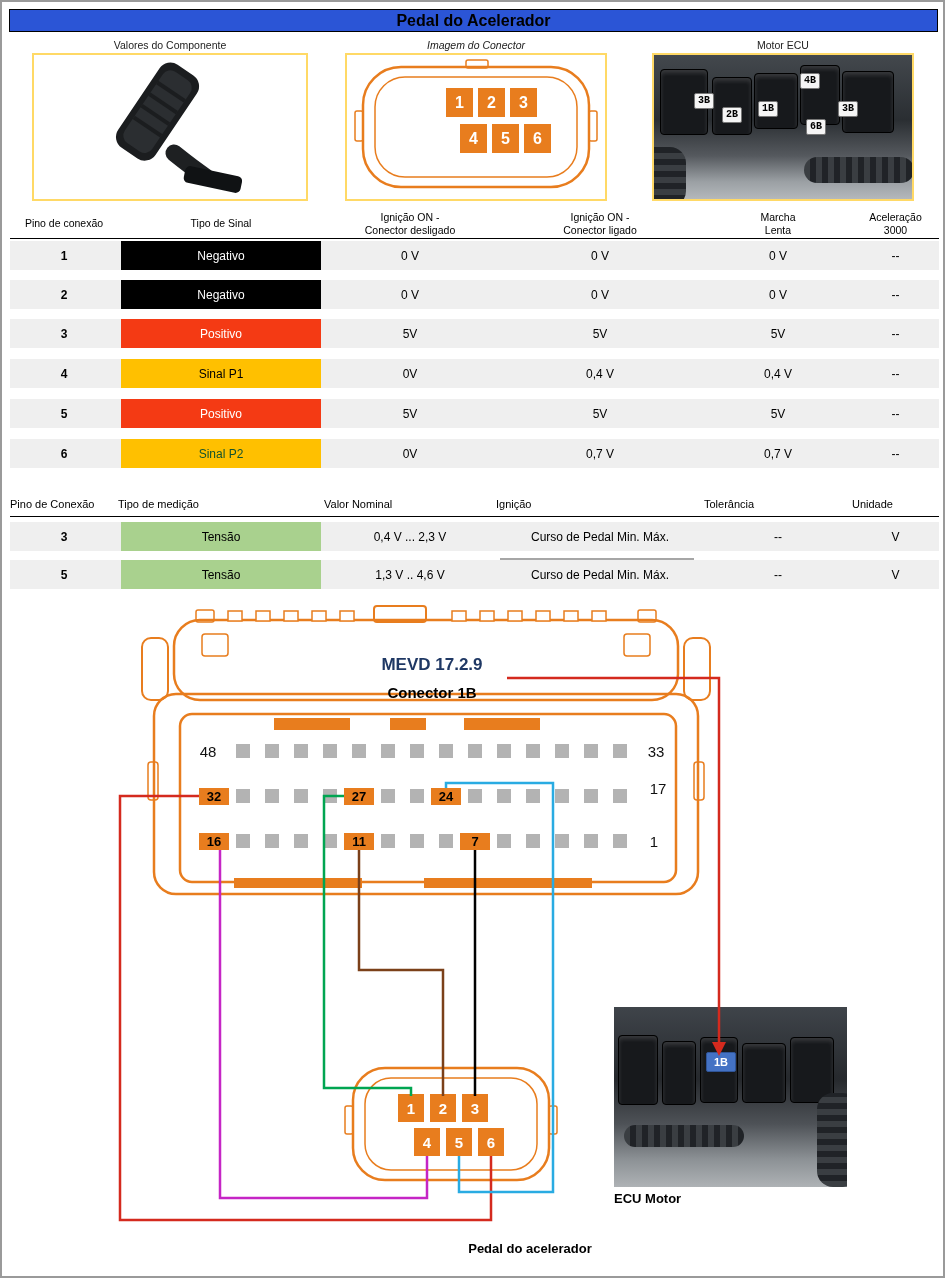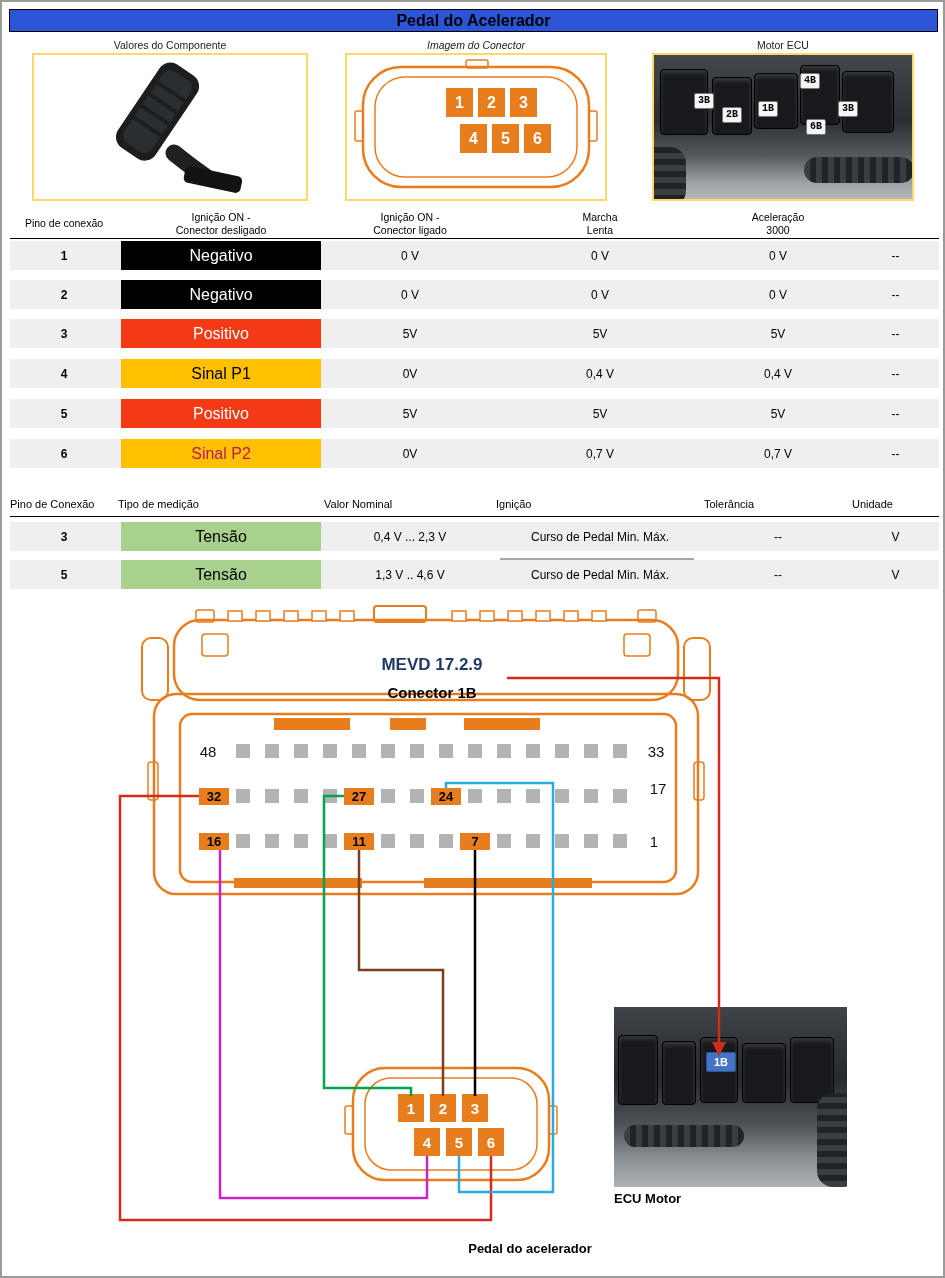--- a/index.html
+++ b/index.html
@@ -27,21 +27,21 @@
 
   .grid-row { position:absolute; left:8px; width:929px; display:grid;
               grid-template-columns:108px 206px 172px 208px 148px 87px; }
   .hdr { top:208px; height:28px; }
   .hdr .hcell { font-size:10.5px; text-align:center; white-space:pre-line; display:flex; align-items:center;
                 justify-content:center; line-height:1.25; }
   .divider { position:absolute; left:8px; width:929px; border-top:1.5px solid #000; }
   .data-row { height:29px; background:#EFEFEF; align-items:center; }
   .cell { text-align:center; font-size:12px; }
   .cell.pin { font-weight:bold; }
-  .badge { width:200px; height:29px; margin:0 auto; display:flex; align-items:center; justify-content:center; font-size:16px; }
+  .badge { width:200px; height:29px; margin:0 auto; display:flex; align-items:center; justify-content:center; font-size:12px; }
 
   .green-bar { position:absolute; left:8px; top:470px; width:929px; height:21px; color:#fff; font-weight:bold;
                font-size:13px; text-align:center; line-height:21px; }
   .thdr { top:496px; height:17px; }
   .thdr .hcell { font-size:11px; }
   .cond-divider { position:absolute; left:498px; top:556px; width:194px; border-top:2px solid #a6a6a6; }
 
   .diagram-svg { position:absolute; left:0; top:592px; width:945px; height:686px; z-index:3; pointer-events:none; }
   svg text { font-family:"Liberation Sans", sans-serif; }
 
@@ -117,20 +117,21 @@
       <span class="chip" style="left:68px;top:52px">2B</span>
       <span class="chip" style="left:104px;top:46px">1B</span>
       <span class="chip" style="left:146px;top:18px">4B</span>
       <span class="chip" style="left:152px;top:64px">6B</span>
       <span class="chip" style="left:184px;top:46px">3B</span>
     </div>
   </div>
 
   <div class="grid-row hdr">
     <div class="hcell">Pino de conexão</div>
+    <div class="hcell">Tipo de Sinal</div>
     <div class="hcell">Ignição ON -
 Conector desligado</div>
     <div class="hcell">Ignição ON -
 Conector ligado</div>
     <div class="hcell">Marcha
 Lenta</div>
     <div class="hcell">Aceleração
 3000</div>
   </div>
   <div class="divider" style="top:236px"></div>
@@ -181,21 +182,21 @@
         <div class="badge" style="background-color: rgb(244, 58, 20); color: rgb(255, 255, 255);">Positivo</div>
       </div>
     <div class="cell">5V</div>
     <div class="cell">5V</div>
     <div class="cell">5V</div>
     <div class="cell">--</div>
   </div>
   <div class="grid-row data-row" style="top:437px">
     <div class="cell pin">6</div>
     <div>
-        <div class="badge" style="background-color: rgb(255, 192, 0); color: #be185d;">Sinal P2</div>
+        <div class="badge" style="background-color: rgb(255, 192, 0); color: #14532d;">Sinal P2</div>
       </div>
     <div class="cell">0V</div>
     <div class="cell">0,7 V</div>
     <div class="cell">0,7 V</div>
     <div class="cell">--</div>
   </div>
 
 
   <div class="grid-row thdr">
     <div class="hcell">Pino de Conexão</div>

